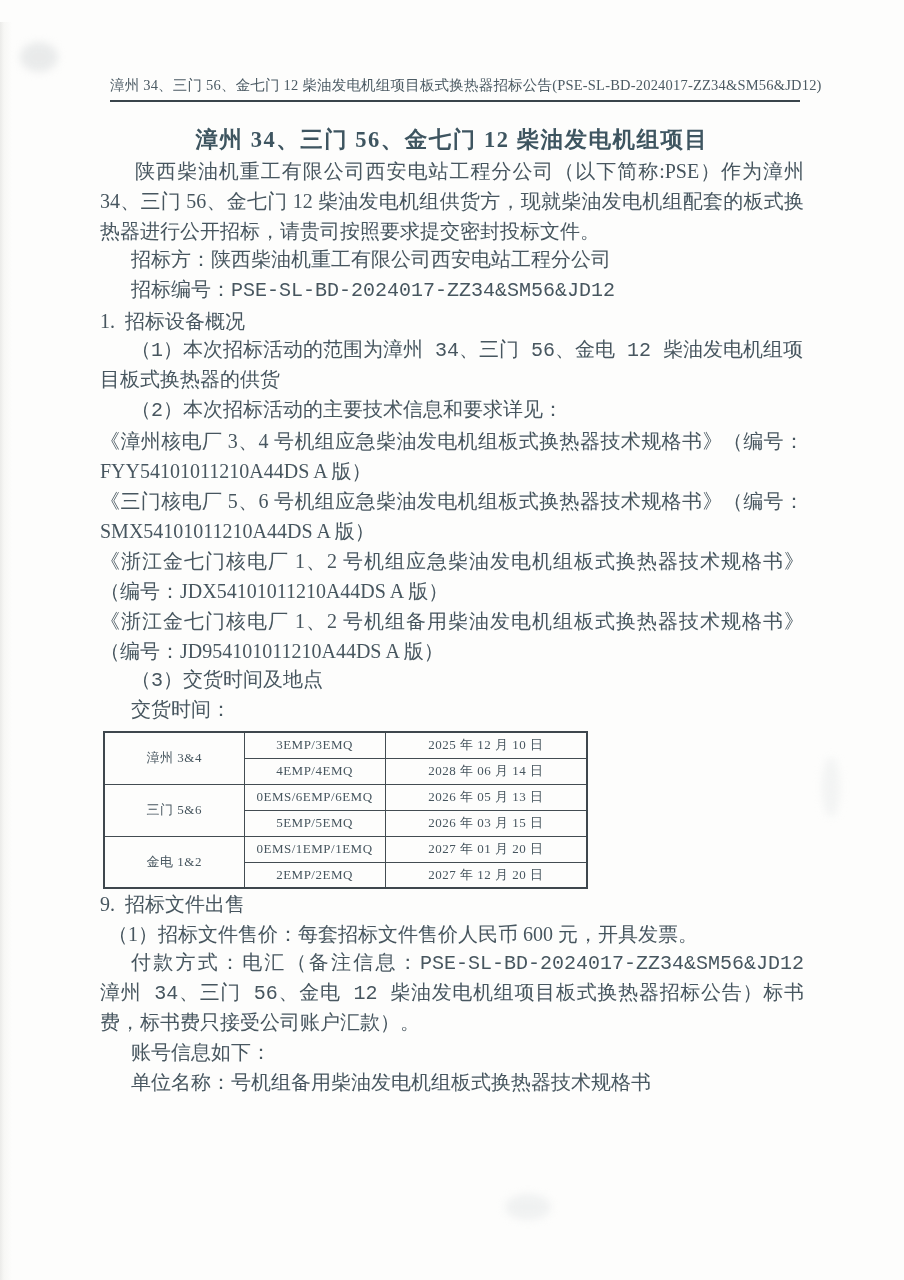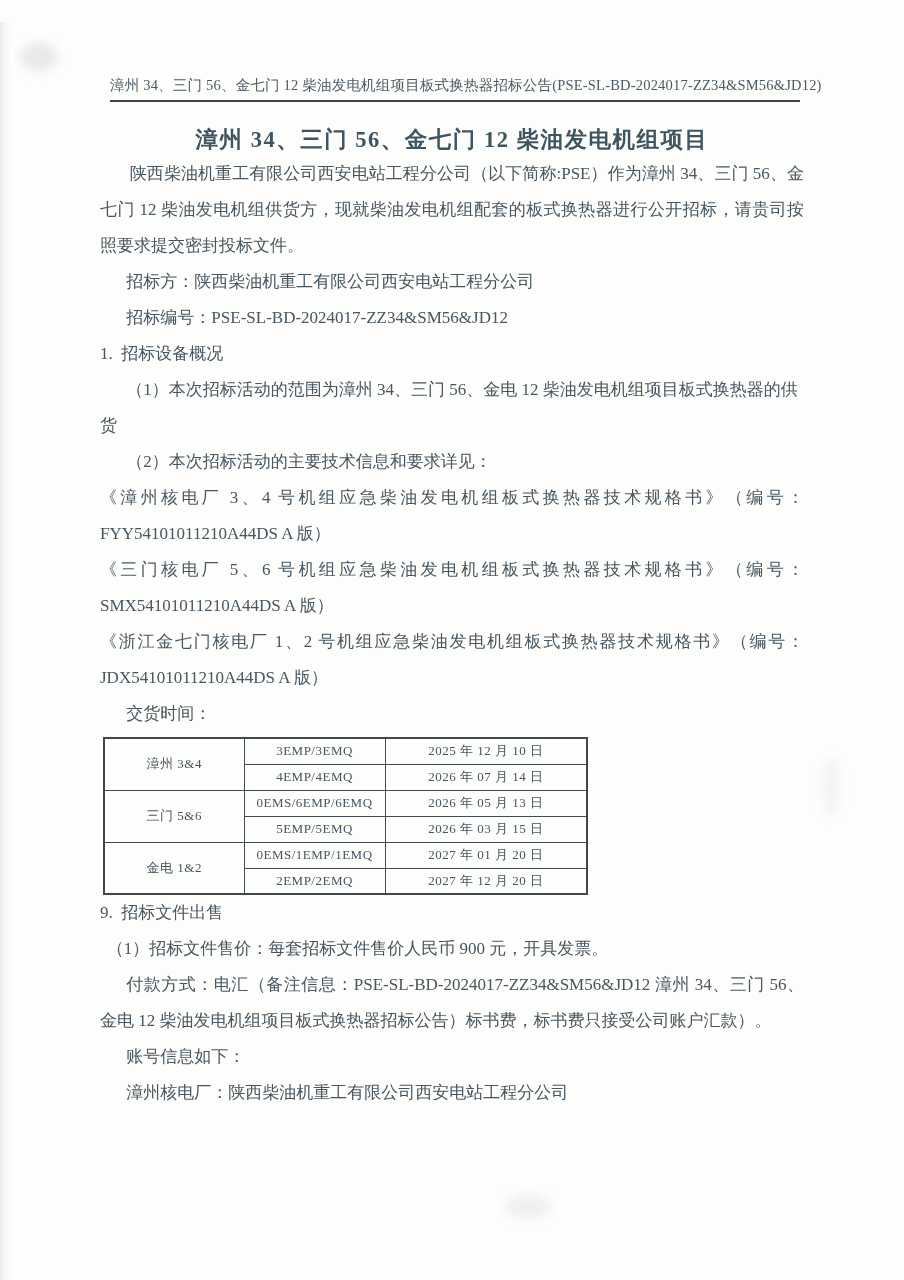--- a/index.html
+++ b/index.html
@@ -35,28 +35,28 @@
     text-align: center;
     font-weight: bold;
     font-size: 22.5px;
     line-height: 33px;
     color: #3e5560;
     letter-spacing: 1.5px;
   }
   .doc-title span { display: block; text-align: center; }
 
   p.body-line {
-    font-size: 17px;
-    line-height: 36px;
+    font-size: 20px;
+    line-height: 30px;
     margin: 0;
     color: #47565f;
   }
   .justify { text-align: justify; }
   .indent2 { text-indent: 1.75em; }
-  .indent15 { text-indent: 1.55em; }
+  .indent15 { text-indent: 1.55em; font-family: Liberation Mono, monospace; }
   .indent04 { text-indent: 0.4em; }
   .mt14 { margin-top: 14px; }
   .mt8 { margin-top: 8px; }
   .mt4 { margin-top: 4px; }
   .mt3 { margin-top: 3px; }
   .pre { white-space: pre-wrap; }
 
   table.delivery {
     border-collapse: collapse;
     margin: 5px 0 0 3px;
@@ -108,38 +108,40 @@
     <p class="body-line indent15 mt8">招标方：陕西柴油机重工有限公司西安电站工程分公司</p>
     <p class="body-line indent15">招标编号：PSE-SL-BD-2024017-ZZ34&amp;SM56&amp;JD12</p>
 
     <p class="body-line pre">1.  招标设备概况</p>
     <p class="body-line indent15">（1）本次招标活动的范围为漳州 34、三门 56、金电 12 柴油发电机组项目板式换热器的供货</p>
     <p class="body-line indent15">（2）本次招标活动的主要技术信息和要求详见：</p>
 
     <p class="body-line justify mt3">《漳州核电厂 3、4 号机组应急柴油发电机组板式换热器技术规格书》（编号：FYY54101011210A44DS A 版）</p>
     <p class="body-line justify mt3">《三门核电厂 5、6 号机组应急柴油发电机组板式换热器技术规格书》（编号：SMX54101011210A44DS A 版）</p>
     <p class="body-line justify mt3">《浙江金七门核电厂 1、2 号机组应急柴油发电机组板式换热器技术规格书》（编号：JDX54101011210A44DS A 版）</p>
+    <p class="body-line justify mt3">《浙江金七门核电厂 1、2 号机组备用柴油发电机组板式换热器技术规格书》（编号：JD954101011210A44DS A 版）</p>
 
+    <p class="body-line indent15">（3）交货时间及地点</p>
     <p class="body-line indent15">交货时间：</p>
 
     <table class="delivery">
       <colgroup>
         <col style="width:140px">
         <col style="width:141px">
         <col style="width:202px">
       </colgroup>
       <tbody>
         <tr>
           <td rowspan="2">漳州 3&amp;4</td>
           <td>3EMP/3EMQ</td>
           <td>2025 年 12 月 10 日</td>
         </tr>
         <tr>
           <td>4EMP/4EMQ</td>
-          <td>2026 年 07 月 14 日</td>
+          <td>2028 年 06 月 14 日</td>
         </tr>
         <tr>
           <td rowspan="2">三门 5&amp;6</td>
           <td>0EMS/6EMP/6EMQ</td>
           <td>2026 年 05 月 13 日</td>
         </tr>
         <tr>
           <td>5EMP/5EMQ</td>
           <td>2026 年 03 月 15 日</td>
         </tr>
@@ -150,19 +152,19 @@
         </tr>
         <tr>
           <td>2EMP/2EMQ</td>
           <td>2027 年 12 月 20 日</td>
         </tr>
       </tbody>
     </table>
 
 
     <p class="body-line pre">9.  招标文件出售</p>
-    <p class="body-line indent04">（1）招标文件售价：每套招标文件售价人民币 900 元，开具发票。</p>
+    <p class="body-line indent04">（1）招标文件售价：每套招标文件售价人民币 600 元，开具发票。</p>
     <p class="body-line justify indent15 mt3">付款方式：电汇（备注信息：PSE-SL-BD-2024017-ZZ34&amp;SM56&amp;JD12 漳州 34、三门 56、金电 12 柴油发电机组项目板式换热器招标公告）标书费，标书费只接受公司账户汇款）。</p>
     <p class="body-line indent15">账号信息如下：</p>
-    <p class="body-line indent15">漳州核电厂：陕西柴油机重工有限公司西安电站工程分公司</p>
+    <p class="body-line indent15">单位名称：号机组备用柴油发电机组板式换热器技术规格书</p>
 
   </div>
 </div>
 
 </body></html>

